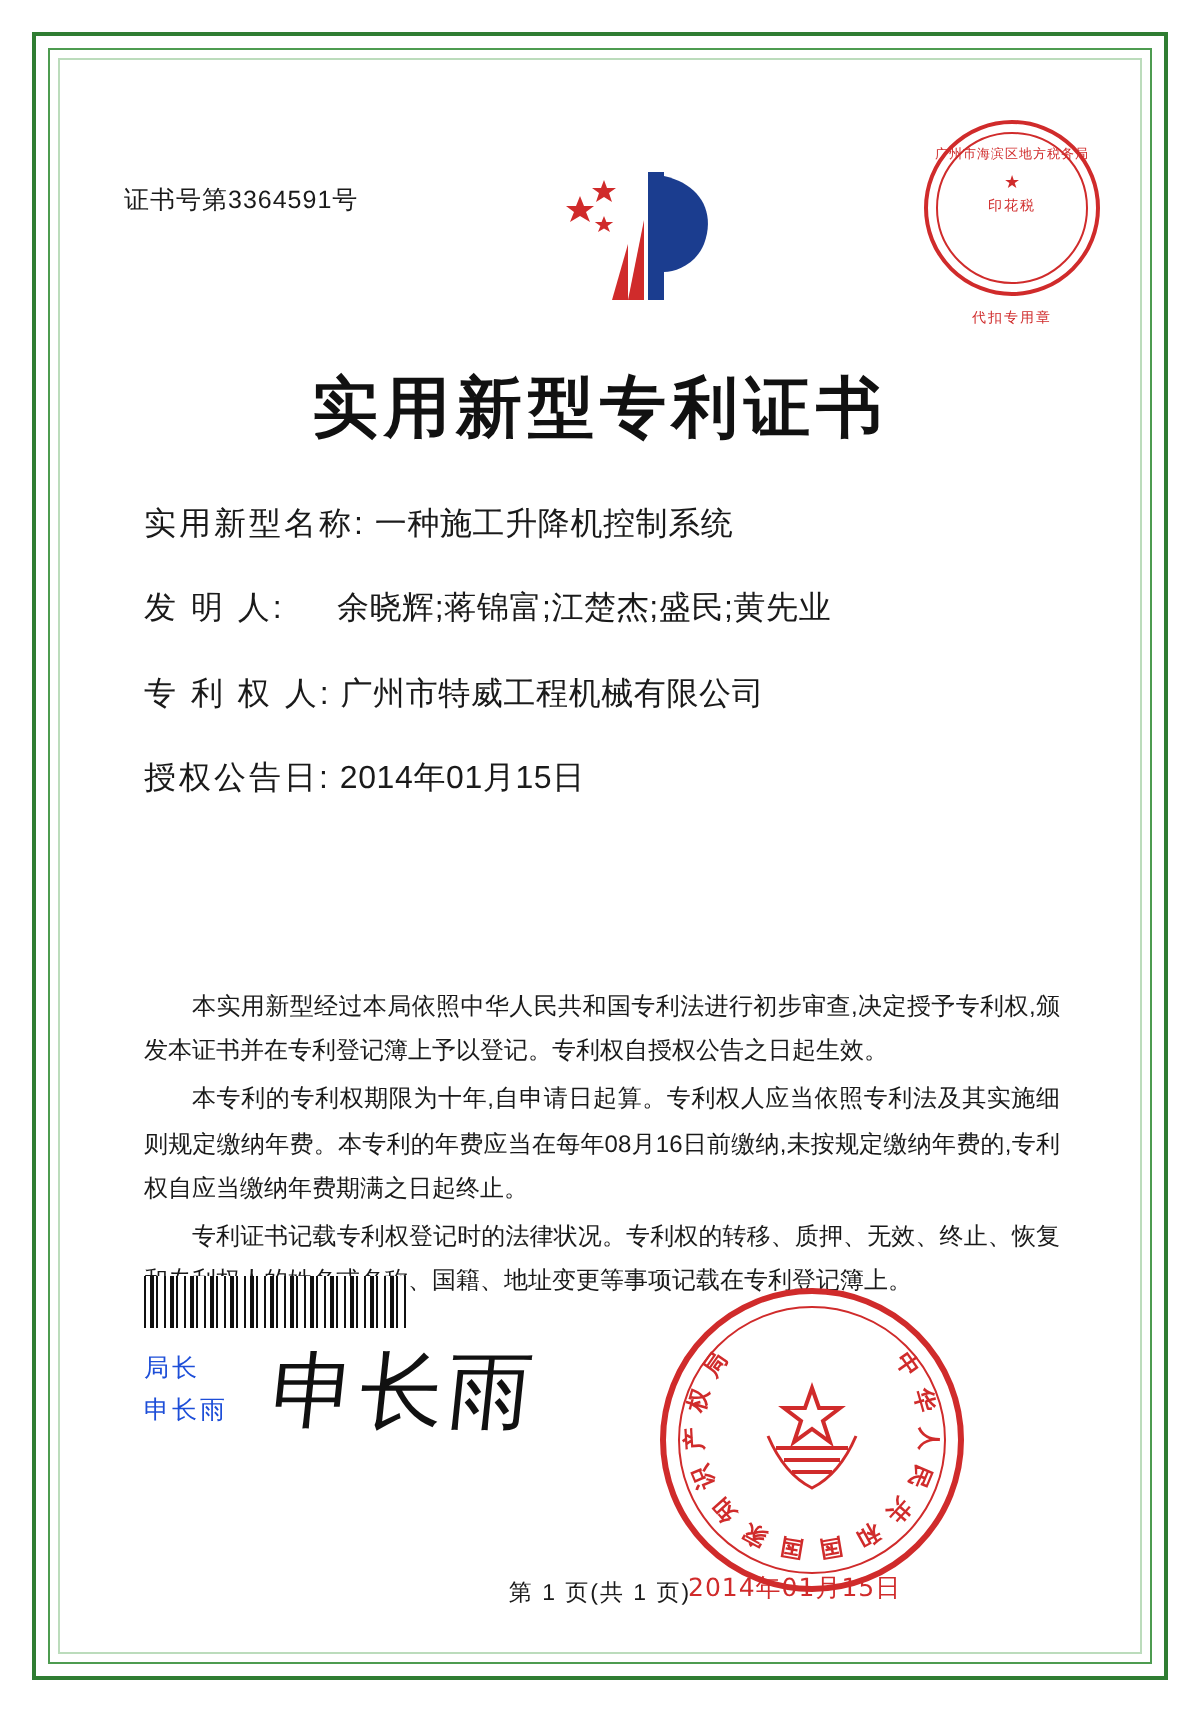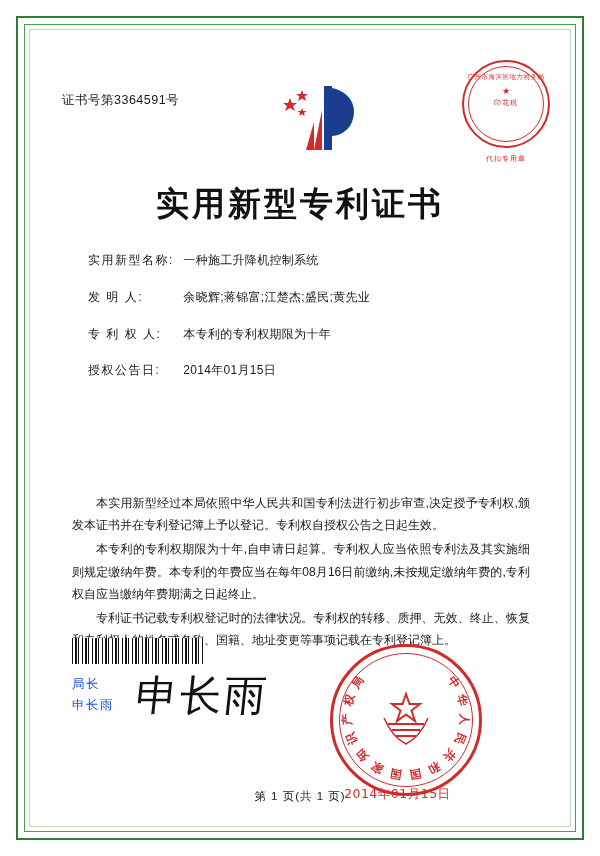--- a/index.html
+++ b/index.html
@@ -131,24 +131,23 @@
   }
 
   .fields {
     position: absolute;
     left: 28px;
     right: 20px;
     top: 208px;
   }
   .field-row {
     margin-bottom: 20px;
-    font-size: 12px;
+    font-size: 16px;
     color: #1a1a1a;
     line-height: 1.4;
-    margin-left: 16px;
   }
   .field-label {
     display: inline-block;
     min-width: 92px;
     letter-spacing: 1.5px;
   }
   .field-value {
     display: inline;
     letter-spacing: 0.3px;
   }
@@ -305,21 +304,21 @@
       <div class="field-row">
         <span class="field-label">实用新型名称:</span>
         <span class="field-value">一种施工升降机控制系统</span>
       </div>
       <div class="field-row">
         <span class="field-label">发 明 人:</span>
         <span class="field-value">余晓辉;蒋锦富;江楚杰;盛民;黄先业</span>
       </div>
       <div class="field-row">
         <span class="field-label">专 利 权 人:</span>
-        <span class="field-value">本专利的专利权期限为十年</span>
+        <span class="field-value">广州市特威工程机械有限公司</span>
       </div>
       <div class="field-row">
         <span class="field-label">授权公告日:</span>
         <span class="field-value">2014年01月15日</span>
       </div>
     </div>
 
     <div class="paragraphs">
       <p>本实用新型经过本局依照中华人民共和国专利法进行初步审查,决定授予专利权,颁发本证书并在专利登记簿上予以登记。专利权自授权公告之日起生效。</p>
       <p>本专利的专利权期限为十年,自申请日起算。专利权人应当依照专利法及其实施细则规定缴纳年费。本专利的年费应当在每年08月16日前缴纳,未按规定缴纳年费的,专利权自应当缴纳年费期满之日起终止。</p>

